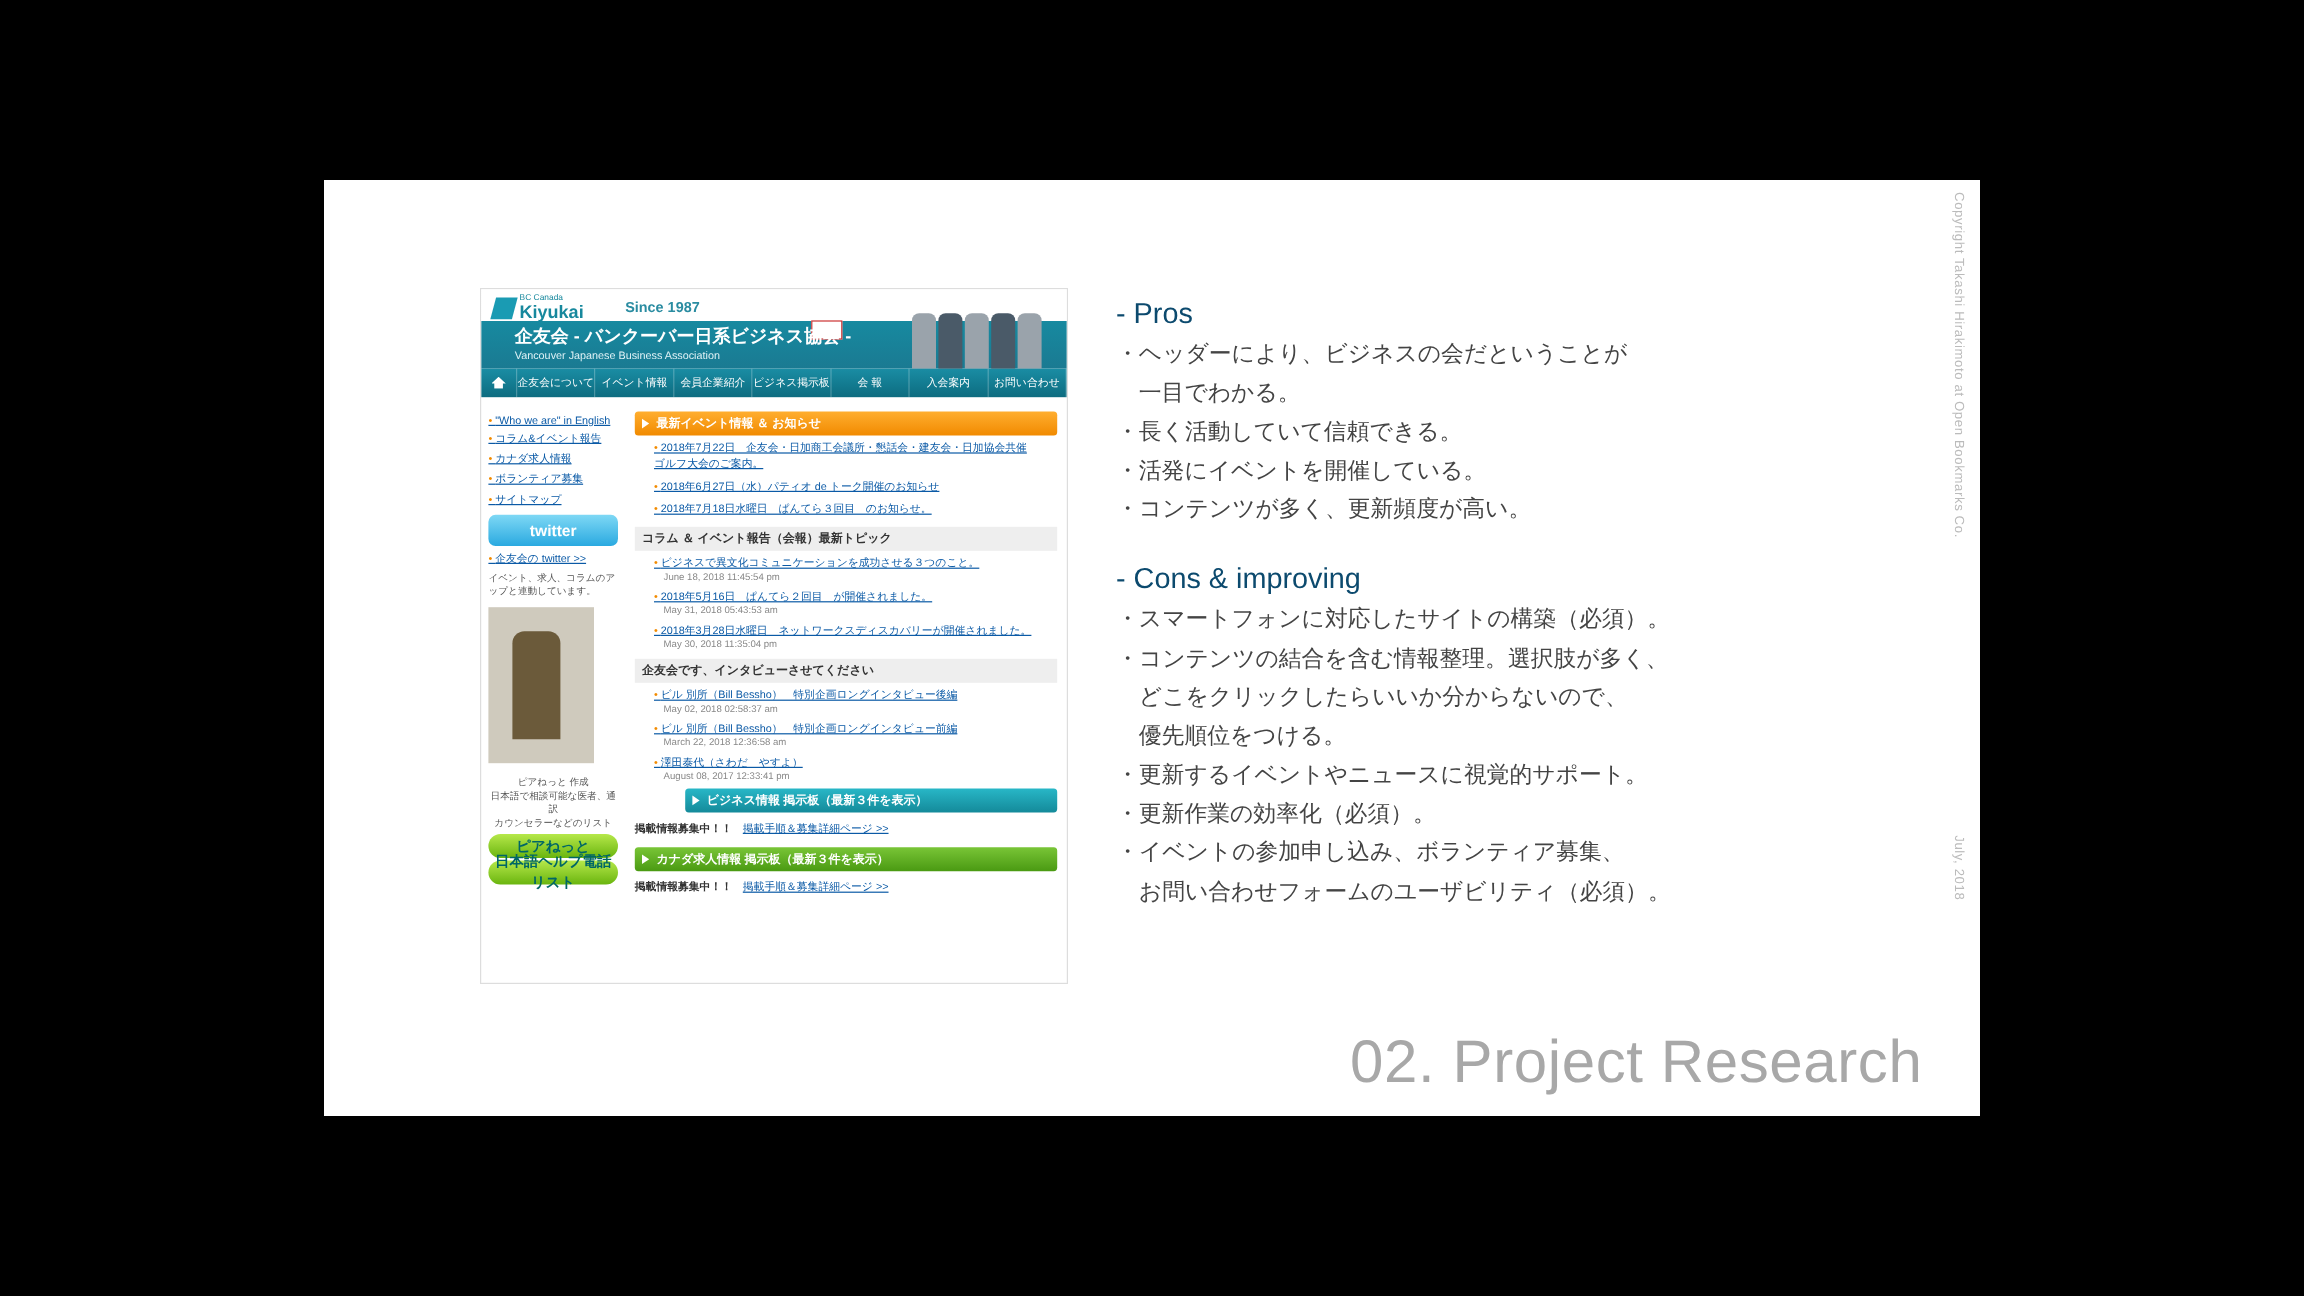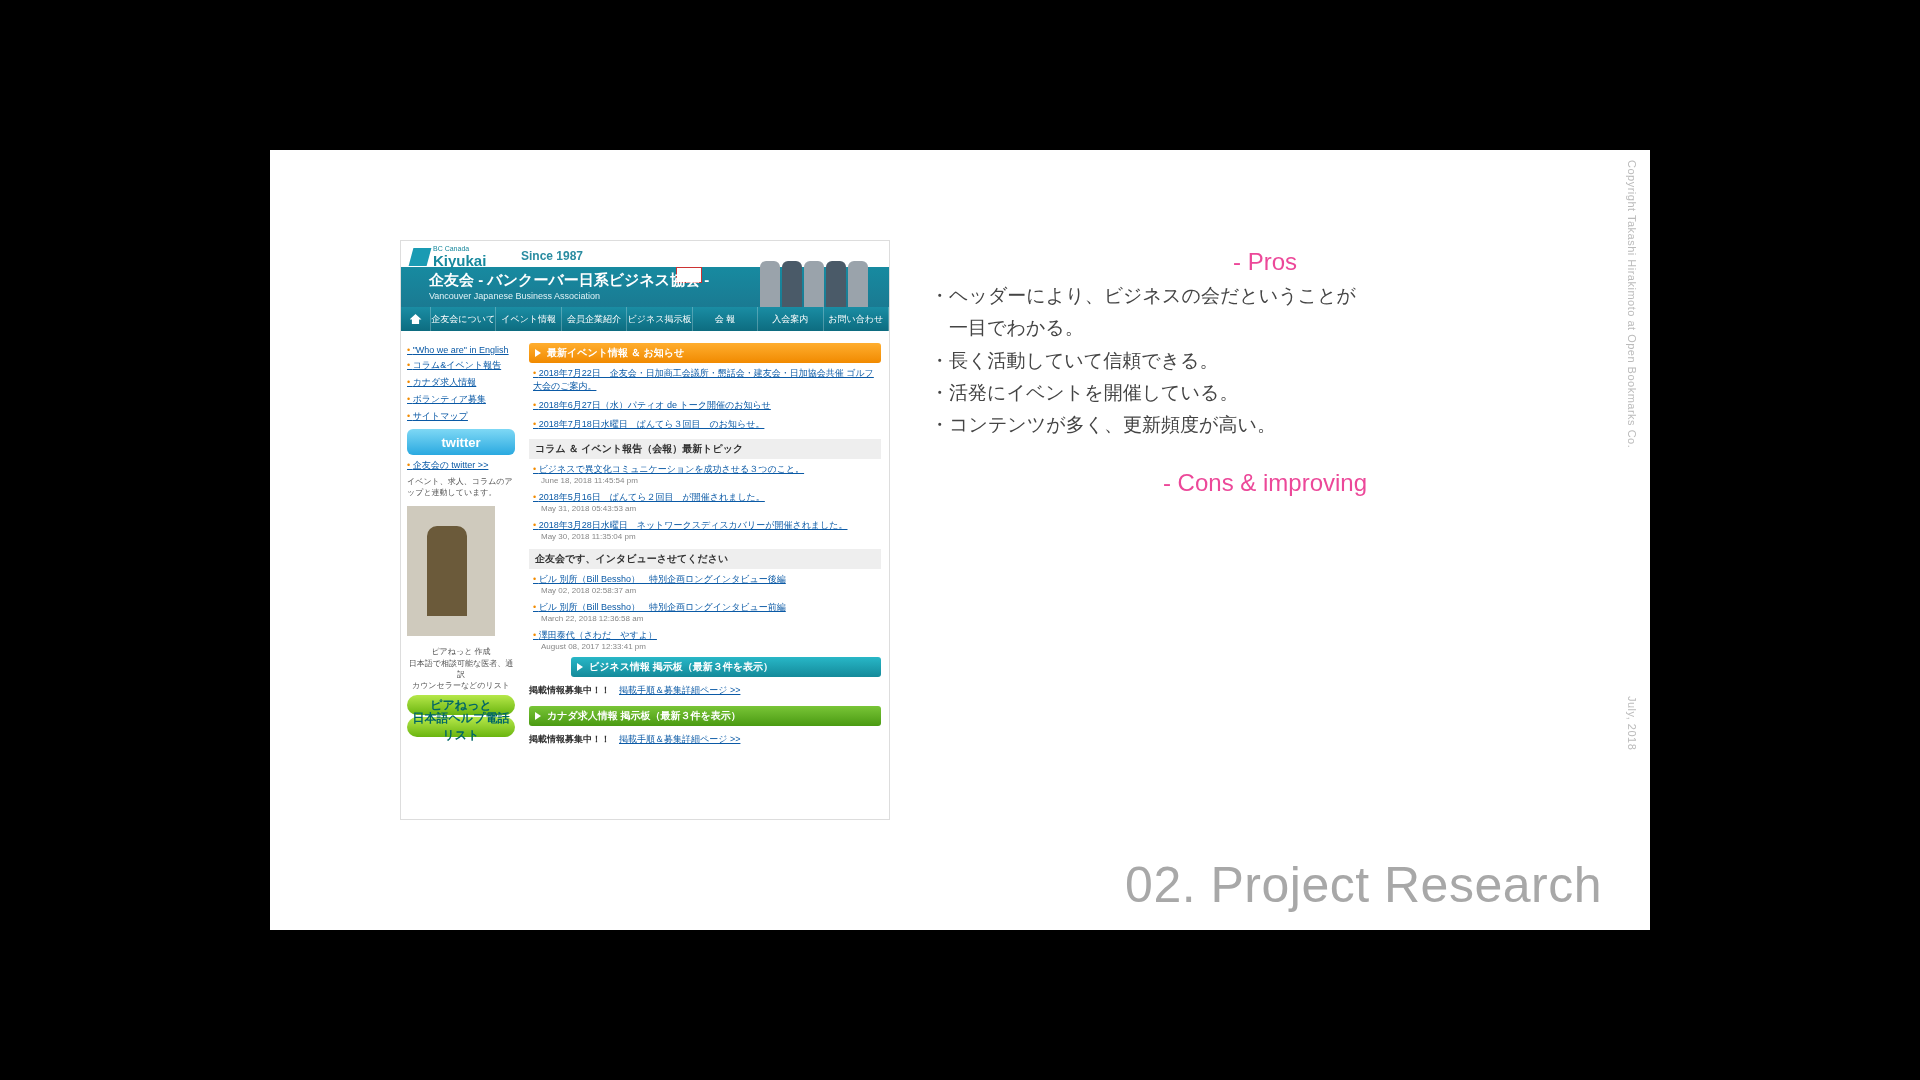--- a/index.html
+++ b/index.html
@@ -96,42 +96,41 @@
   .ss-main { flex:1; padding: 6px 8px; }
   .bar { height:20px; border-radius:3px; color:#fff; font-size:10px; font-weight:bold;
          display:flex; align-items:center; padding-left:18px; margin:6px 0 4px;
          position:relative; }
   .bar::before { content:""; position:absolute; left:6px; width:0; height:0;
                  border-left:6px solid #fff; border-top:4px solid transparent; border-bottom:4px solid transparent; }
   .bar.orange { background: linear-gradient(#ffae2f,#f18a00); }
   .bar.teal   { background: linear-gradient(#28b7c7,#148a9a); margin-left: 42px; }
   .bar.green  { background: linear-gradient(#79c537,#4a9a12); }
   .list { }
-  .list .row { margin: 3px 4px 6px; }
+  .list .row { margin: 3px 16px 6px; }
   .list .row a { color:#0b5aa6; text-decoration:underline; font-size:9px; }
   .list .row a::before { content:"• "; color:#f28b00; }
   .list .row .dt { color:#888; font-size:8px; margin-left:8px; display:block; }
   .subhead { background:#eee; color:#333; font-size:10px; font-weight:bold; padding:3px 6px; margin:8px 0 4px; }
   .post-line { font-size:9px; color:#333; padding:3px 0; }
   .post-line a { color:#0b5aa6; text-decoration:underline; }
 
   
   .analysis {
     position: absolute;
     left: 660px;
     top: 98px;
     width: 670px;
     color: #3b3b3b;
   }
   .analysis h2 {
     font-size: 24px;
     font-weight: 400;
-    color: #ec4899;
+    color: #0c4a6e;
     margin-bottom: 4px;
-    text-align: center;
   }
   .analysis h2.second { margin-top: 28px; }
   .analysis ul { list-style:none; }
   .analysis li {
     font-size: 19px;
     line-height: 1.7;
     color: #444;
     font-weight: 400;
   }
   .slide-title {
@@ -243,16 +242,26 @@
   <div class="analysis">
     <h2>- Pros</h2>
     <ul>
       <li>・ヘッダーにより、ビジネスの会だということが</li>
       <li>　一目でわかる。</li>
       <li>・長く活動していて信頼できる。</li>
       <li>・活発にイベントを開催している。</li>
       <li>・コンテンツが多く、更新頻度が高い。</li>
     </ul>
     <h2 class="second">- Cons &amp; improving</h2>
+    <ul>
+      <li>・スマートフォンに対応したサイトの構築（必須）。</li>
+      <li>・コンテンツの結合を含む情報整理。選択肢が多く、</li>
+      <li>　どこをクリックしたらいいか分からないので、</li>
+      <li>　優先順位をつける。</li>
+      <li>・更新するイベントやニュースに視覚的サポート。</li>
+      <li>・更新作業の効率化（必須）。</li>
+      <li>・イベントの参加申し込み、ボランティア募集、</li>
+      <li>　お問い合わせフォームのユーザビリティ（必須）。</li>
+    </ul>
   </div>
 
   <div class="slide-title">02. Project Research</div>
 </div>
 
 </body></html>

